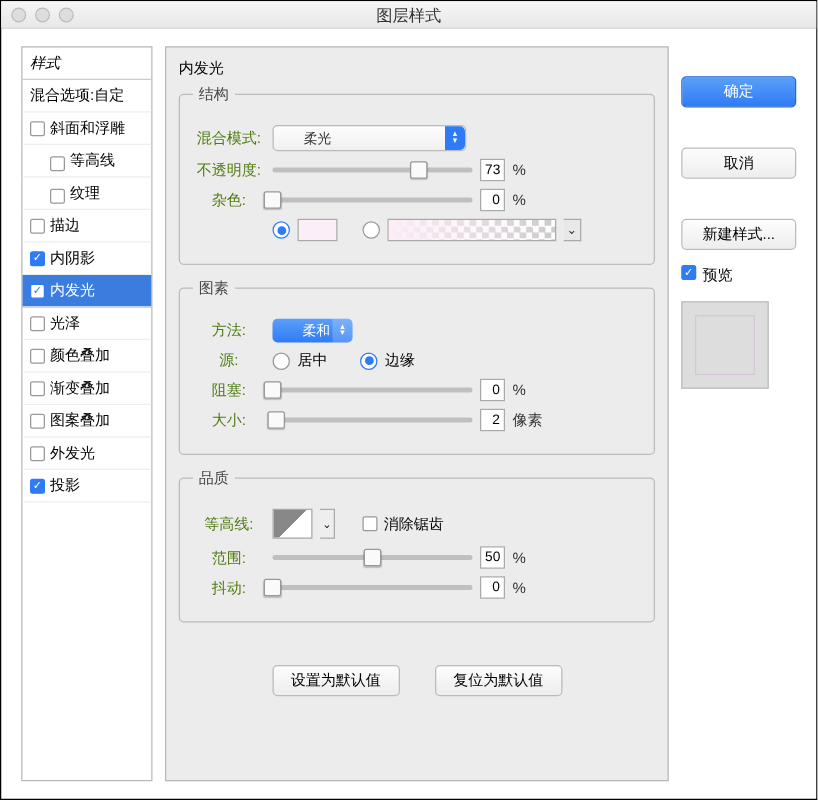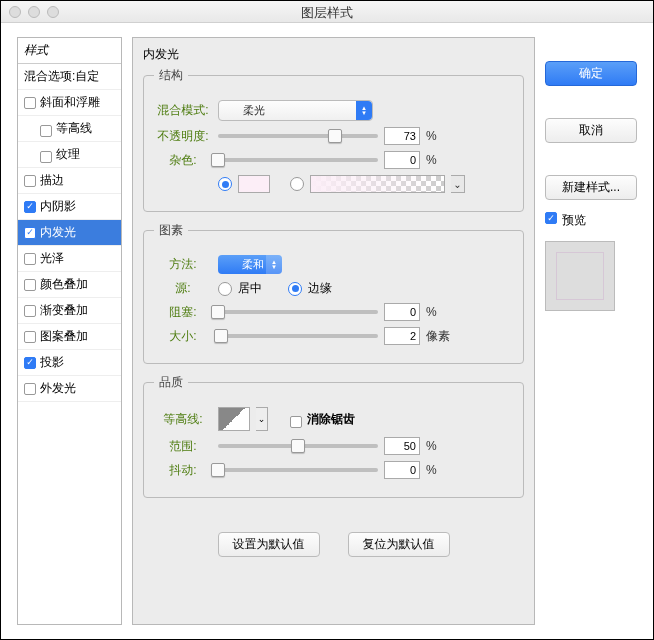--- a/index.html
+++ b/index.html
@@ -27,42 +27,42 @@
 .lbl { width: 58px; text-align: center; color: #4d7c0f; flex-shrink: 0; }
 .select { background: linear-gradient(#5b9ff8,#2f7bf5); color: #fff; border: none; border-radius: 4px; padding: 2px 18px 2px 24px; font-size: 11px; position: relative; display: inline-flex; align-items: center; min-width: 60px; }
 .select.wide { min-width: 155px; background: linear-gradient(#fdfdfd,#f0f0f0); color: #333; border: 1px solid #bbb; }
 .select.wide .arr-box { background: #2f7bf5; }
 .arr-box { position: absolute; right: 0; top: 0; bottom: 0; width: 16px; background: rgba(255,255,255,0.2); border-top-right-radius: 4px; border-bottom-right-radius: 4px; display: flex; flex-direction: column; align-items: center; justify-content: center; }
 .arr-box::before { content: "▴"; font-size: 7px; color: #fff; line-height: 0.7; }
 .arr-box::after { content: "▾"; font-size: 7px; color: #fff; line-height: 0.7; }
 .slider { flex: 1; height: 18px; position: relative; max-width: 160px; }
 .track { position: absolute; left: 0; right: 0; top: 50%; height: 4px; background: #bfbfbf; border-radius: 2px; transform: translateY(-50%); }
 .thumb { position: absolute; top: 50%; width: 14px; height: 14px; background: #fafafa; border: 1px solid #999; border-radius: 2px; transform: translate(-50%,-50%); box-shadow: 0 1px 1px rgba(0,0,0,0.2); }
-.numbox { width: 36px; height: 18px; border: 1px solid #aaa; background: #fff; font-size: 11px; text-align: right; padding: 1px 3px; }
+.numbox { width: 20px; height: 18px; border: 1px solid #aaa; background: #fff; font-size: 11px; text-align: right; padding: 1px 3px; }
 .unit { color: #333; }
 .radio { width: 14px; height: 14px; border-radius: 50%; border: 1px solid #999; background: #fff; display: inline-flex; align-items: center; justify-content: center; flex-shrink: 0; }
 .radio.on { background: #fff; border-color: #2f7bf5; }
 .radio.on::after { content: ""; width: 7px; height: 7px; background: #2f7bf5; border-radius: 50%; }
 .swatch { width: 32px; height: 18px; border: 1px solid #aaa; background: #fceef7; }
 .grad { width: 135px; height: 18px; border: 1px solid #aaa; background: repeating-conic-gradient(#ccc 0 25%, #fff 0 50%) 0 0/10px 10px; position: relative; }
 .grad::before { content:""; position:absolute; inset:0; background: linear-gradient(to right, rgba(252,238,247,1), rgba(252,238,247,0)); }
 .grad-dd { width: 14px; height: 18px; border: 1px solid #aaa; border-left: none; background: #e8e8e8; display: flex; align-items: center; justify-content: center; }
 .grad-dd::after { content: "⌄"; font-size: 10px; color: #333; }
 .contour { width: 32px; height: 24px; border: 1px solid #aaa; background: linear-gradient(135deg,#888 0 50%,#fff 50% 100%); }
 .contour-dd { width: 12px; height: 24px; border: 1px solid #aaa; border-left: none; background: #eee; display:flex;align-items:center;justify-content:center;}
 .contour-dd::after { content:"⌄"; font-size:9px;}
 .btn { background: linear-gradient(#fdfdfd,#ededed); border: 1px solid #bbb; border-radius: 4px; padding: 3px 14px; font-size: 12px; cursor: pointer; margin-top: 24px; }
 .btn.primary { background: linear-gradient(#5b9ff8,#2f7bf5); color: #fff; border-color: #2568d8; }
 .side { width: 92px; display: flex; flex-direction: column; gap: 8px; }
 .side .btn { width: 100%; padding: 3px 0; text-align: center; }
 .preview-row { display: flex; gap: 5px; margin-top: 4px; }
 .preview-box { width: 70px; height: 70px; border: 1px solid #bbb; background: #ddd; margin-top: 4px; position: relative; }
 .preview-box::after { content:""; position:absolute; inset:10px; border: 1px solid rgba(200,150,200,0.3); }
 .btnrow { display: flex; gap: 28px; justify-content: center; margin-top: 6px; }
-.cb-inline { display: inline-flex; align-items: flex-end; gap: 5px; font-weight: bold; }
+.cb-inline { display: inline-flex; align-items: center; gap: 5px; }
 </style>
 </head>
 <body>
 
 <div class="window">
   <div class="titlebar">
     <div class="traffic">
       <div class="tl"></div>
       <div class="tl"></div>
       <div class="tl"></div>
@@ -112,26 +112,26 @@
           </div>
           <div class="style-row">
             <span class="cb"></span>
             <span>渐变叠加</span>
           </div>
           <div class="style-row">
             <span class="cb"></span>
             <span>图案叠加</span>
           </div>
           <div class="style-row">
+            <span class="cb"></span>
+            <span>外发光</span>
+          </div>
+          <div class="style-row">
             <span class="cb checked"></span>
             <span>投影</span>
-          </div>
-          <div class="style-row">
-            <span class="cb"></span>
-            <span>外发光</span>
           </div>
         </div>
     </div>
 
     <div class="main">
       <div style="margin-bottom:4px;">内发光</div>
 
       <fieldset>
         <legend>结构</legend>
         <div class="row">

